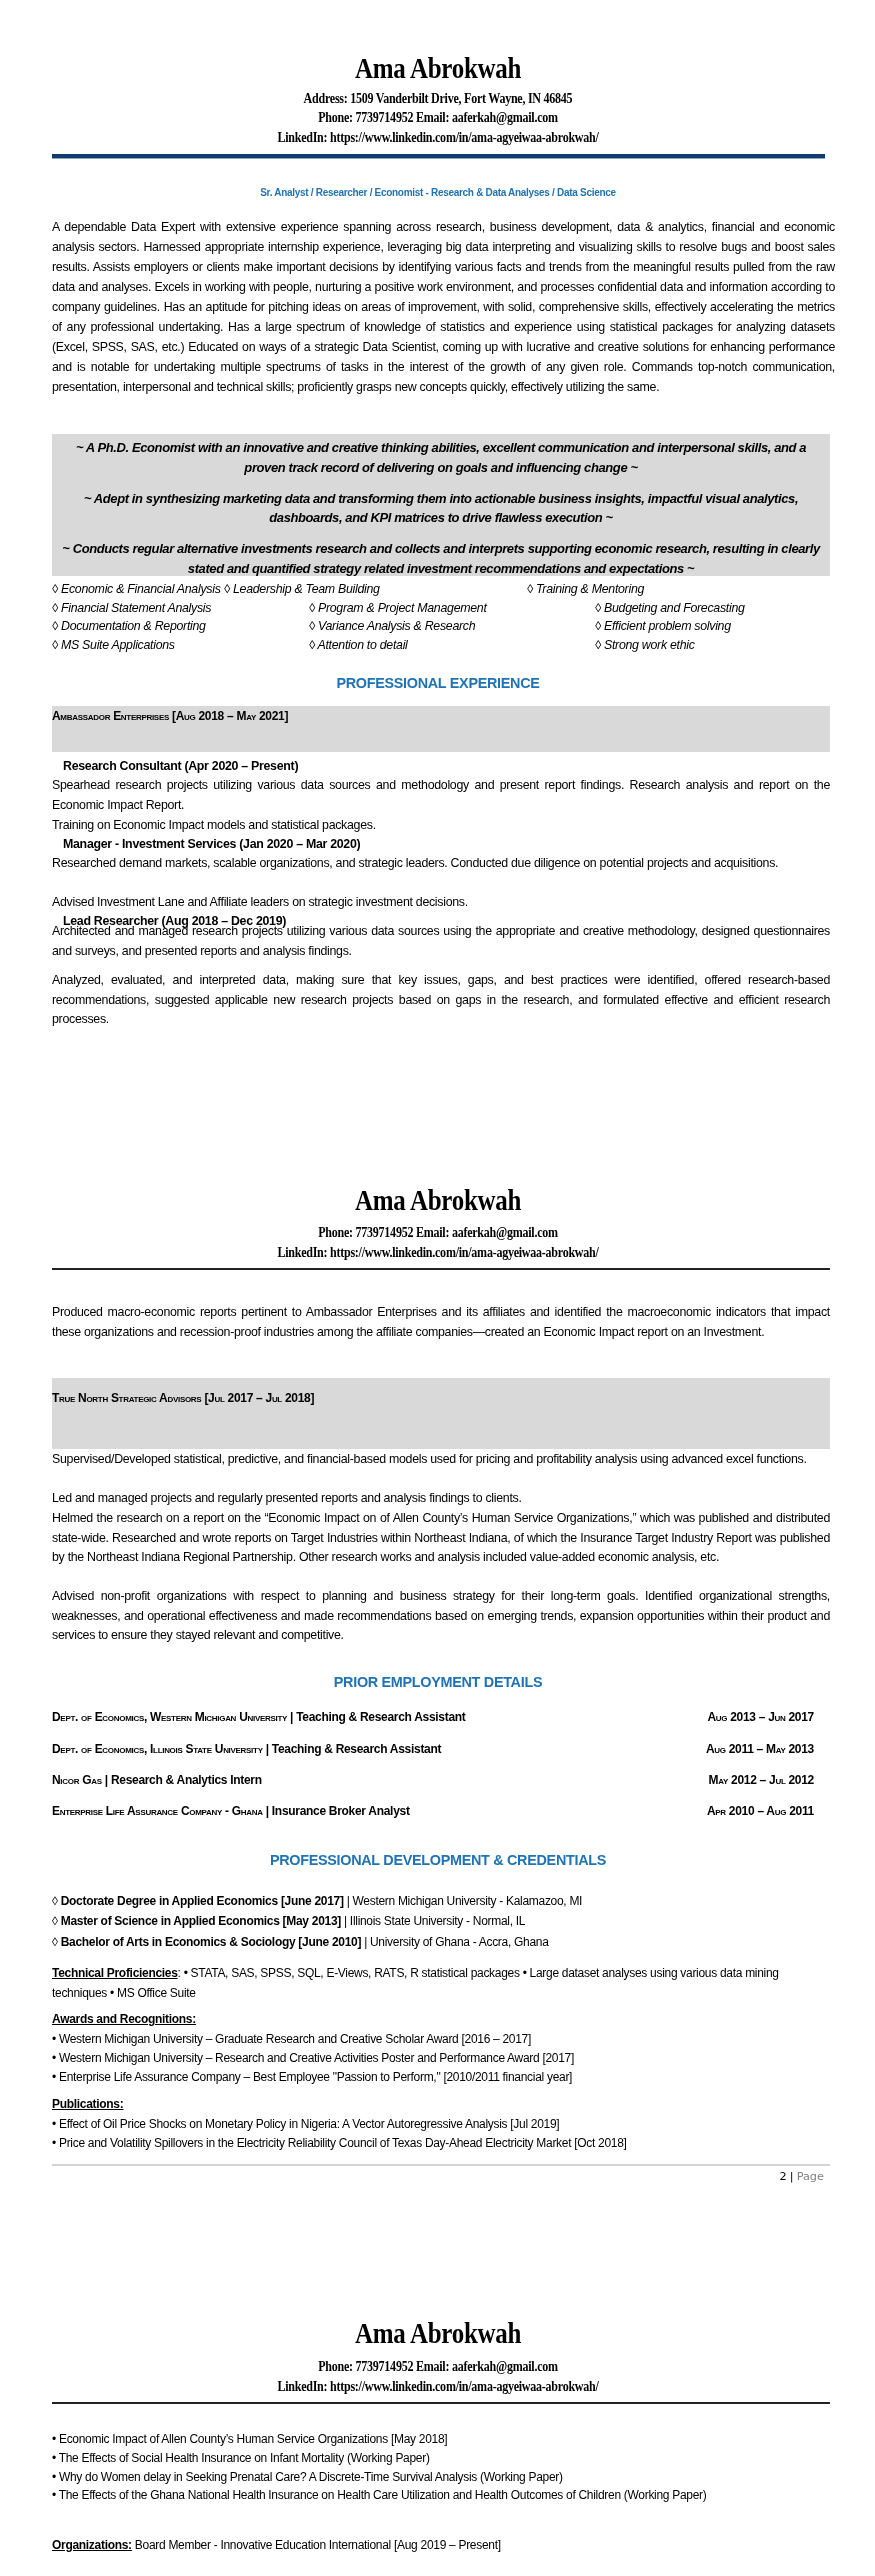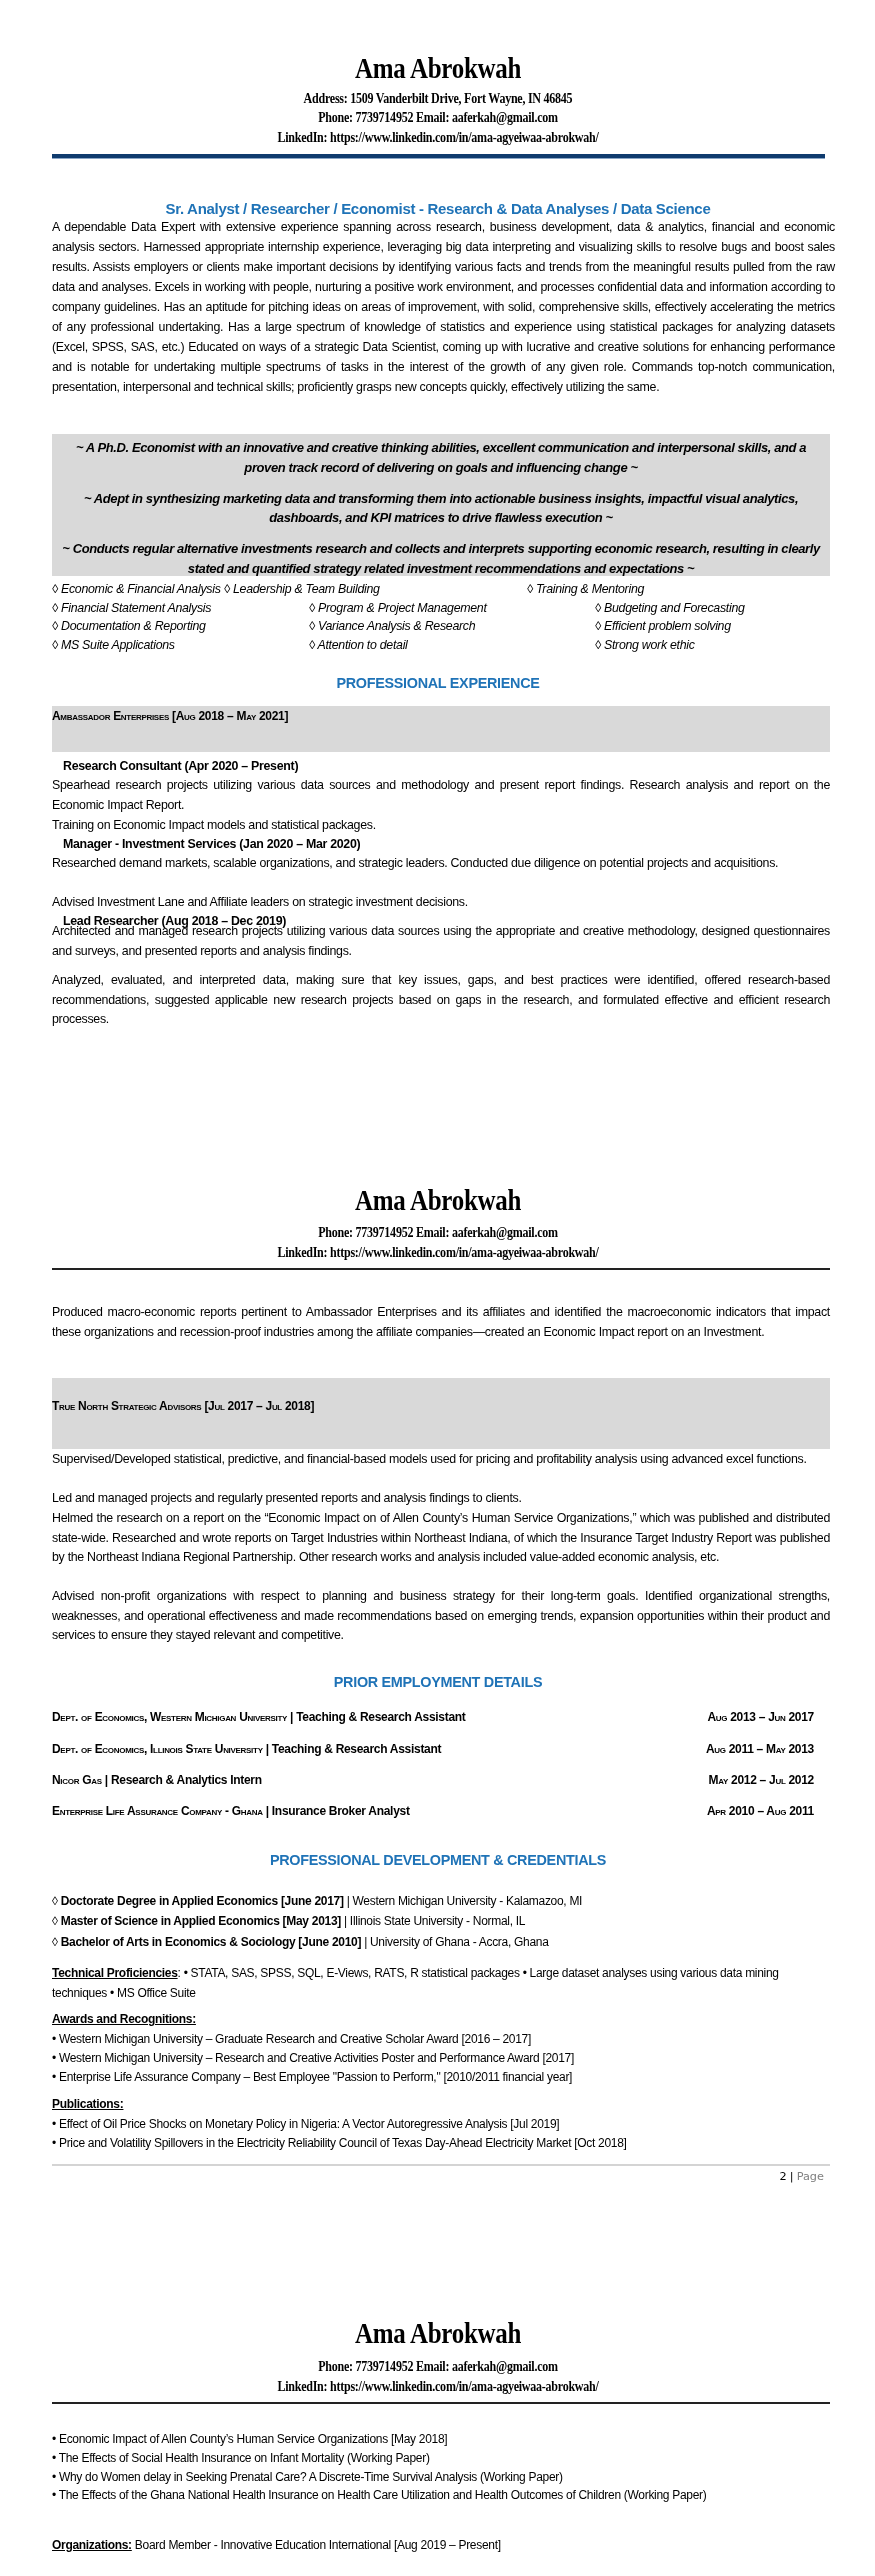--- a/index.html
+++ b/index.html
@@ -32,21 +32,21 @@
 </head>
 <body>
 
 <div>
   <div class="abs serif-head name" style="top:52px;">Ama Abrokwah</div>
   <div class="abs serif-head contact" style="top:91px;">Address: 1509 Vanderbilt Drive, Fort Wayne, IN 46845</div>
   <div class="abs serif-head contact" style="top:110px;">Phone: 7739714952 Email: aaferkah@gmail.com</div>
   <div class="abs serif-head contact" style="top:130px;">LinkedIn: https://www.linkedin.com/in/ama-agyeiwaa-abrokwah/</div>
   <div class="abs rule-blue" style="top:154px;"></div>
 
-  <div class="abs section-title" style="top:200px;font-size:15px;">Sr. Analyst / Researcher / Economist - Research &amp; Data Analyses / Data Science</div>
+  <div class="abs section-title" style="top:187px;font-size:10px;">Sr. Analyst / Researcher / Economist - Research &amp; Data Analyses / Data Science</div>
 
   <div class="abs body-text" style="top:217px;">A dependable Data Expert with extensive experience spanning across research, business development, data &amp; analytics, financial and economic analysis sectors. Harnessed appropriate internship experience, leveraging big data interpreting and visualizing skills to resolve bugs and boost sales results. Assists employers or clients make important decisions by identifying various facts and trends from the meaningful results pulled from the raw data and analyses. Excels in working with people, nurturing a positive work environment, and processes confidential data and information according to company guidelines. Has an aptitude for pitching ideas on areas of improvement, with solid, comprehensive skills, effectively accelerating the metrics of any professional undertaking. Has a large spectrum of knowledge of statistics and experience using statistical packages for analyzing datasets (Excel, SPSS, SAS, etc.) Educated on ways of a strategic Data Scientist, coming up with lucrative and creative solutions for enhancing performance and is notable for undertaking multiple spectrums of tasks in the interest of the growth of any given role. Commands top-notch communication, presentation, interpersonal and technical skills; proficiently grasps new concepts quickly, effectively utilizing the same.</div>
 
   <div class="abs gray-box" style="top:434px;height:142px;">
     <div class="tagline" style="margin-top:4.1px;padding:0 15.5px;">~ A Ph.D. Economist with an innovative and creative thinking abilities, excellent communication and interpersonal skills, and a proven track record of delivering on goals and influencing change ~</div>
     <div class="tagline" style="margin-top:11.3px;padding:0 0;">~ Adept in synthesizing marketing data and transforming them into actionable business insights, impactful visual analytics, dashboards, and KPI matrices to drive flawless execution ~</div>
     <div class="tagline" style="margin-top:11.3px;padding:0 3.1px;">~ Conducts regular alternative investments research and collects and interprets supporting economic research, resulting in clearly stated and quantified strategy related investment recommendations and expectations ~</div>
   </div>
 
   <div>
@@ -88,21 +88,21 @@
 
 <div>
   <div class="abs serif-head name" style="top:1184px;">Ama Abrokwah</div>
   <div class="abs serif-head contact" style="top:1225px;">Phone: 7739714952 Email: aaferkah@gmail.com</div>
   <div class="abs serif-head contact" style="top:1245px;">LinkedIn: https://www.linkedin.com/in/ama-agyeiwaa-abrokwah/</div>
   <div class="abs rule-black" style="top:1268px;"></div>
 
   <div class="abs para" style="top:1303px;">Produced macro-economic reports pertinent to Ambassador Enterprises and its affiliates and identified the macroeconomic indicators that impact these organizations and recession-proof industries among the affiliate companies—created an Economic Impact report on an Investment.</div>
 
   <div class="abs gray-box" style="top:1378px;height:71px;">
-    <div class="company" style="margin-top:21px;">True North Strategic Advisors [Jul 2017 – Jul 2018]</div>
+    <div class="company" style="margin-top:13px;">True North Strategic Advisors [Jul 2017 – Jul 2018]</div>
   </div>
 
   <div class="abs para" style="top:1450px;">Supervised/Developed statistical, predictive, and financial-based models used for pricing and profitability analysis using advanced excel functions.</div>
   <div class="abs para" style="top:1489px;">Led and managed projects and regularly presented reports and analysis findings to clients.</div>
   <div class="abs para" style="top:1509px;">Helmed the research on a report on the “Economic Impact on of Allen County’s Human Service Organizations,” which was published and distributed state-wide. Researched and wrote reports on Target Industries within Northeast Indiana, of which the Insurance Target Industry Report was published by the Northeast Indiana Regional Partnership. Other research works and analysis included value-added economic analysis, etc.</div>
   <div class="abs para" style="top:1587px;">Advised non-profit organizations with respect to planning and business strategy for their long-term goals. Identified organizational strengths, weaknesses, and operational effectiveness and made recommendations based on emerging trends, expansion opportunities within their product and services to ensure they stayed relevant and competitive.</div>
 
   <div class="abs section-title" style="top:1674px;">PRIOR EMPLOYMENT DETAILS</div>
 
   <div class="abs prior-row" style="top:1710px;">

